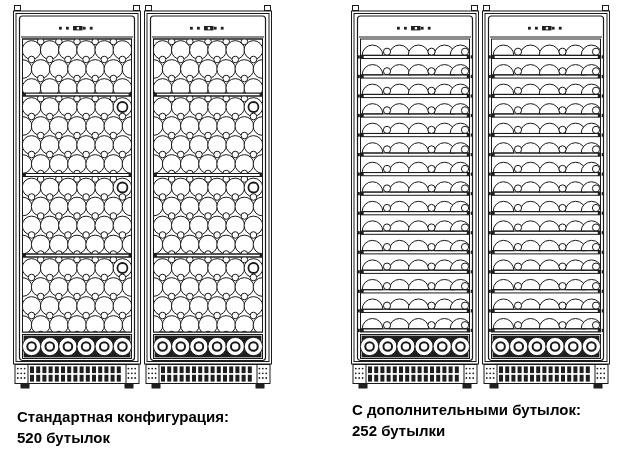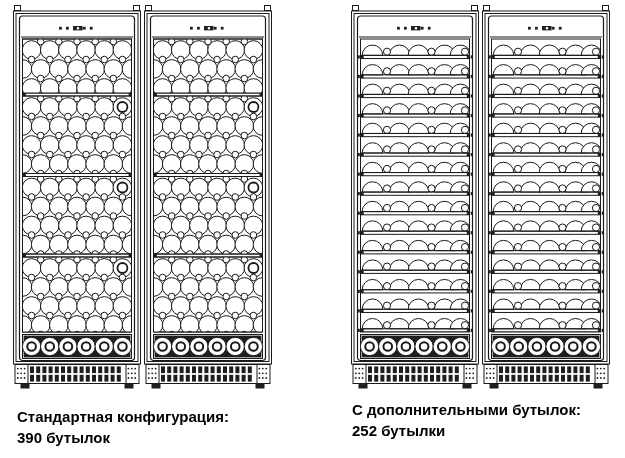--- a/index.html
+++ b/index.html
@@ -633,21 +633,21 @@
             <circle cx="122.2" cy="363.6" r="0.9" fill="#1f1f1f" stroke="none" stroke-width="1"></circle>
             <circle cx="122.2" cy="368.3" r="0.9" fill="#1f1f1f" stroke="none" stroke-width="1"></circle>
             <circle cx="122.2" cy="373" r="0.9" fill="#1f1f1f" stroke="none" stroke-width="1"></circle>
           </g>
           <rect x="7.5" y="378.5" width="9" height="5" fill="#1f1f1f" stroke="none" stroke-width="1"></rect>
           <rect x="111.5" y="378.5" width="9" height="5" fill="#1f1f1f" stroke="none" stroke-width="1"></rect>
         </svg>
       </div>
     <figcaption class="caption">
       <span>Стандартная конфигурация:</span><br>
-      <span>390 бутылок</span>
+      <span>520 бутылок</span>
     </figcaption>
   </figure>
 
   <figure class="config" id="fig-1">
     <div class="pair">
         <svg width="128" height="385" viewBox="0 0 128 385" xmlns="http://www.w3.org/2000/svg">
           <rect x="1.5" y="0.5" width="6" height="5" fill="none" stroke="#1a1a1a" stroke-width="1"></rect>
           <rect x="120.5" y="0.5" width="6" height="5" fill="none" stroke="#1a1a1a" stroke-width="1"></rect>
           <rect x="0.5" y="6" width="127" height="353" fill="none" stroke="#1a1a1a" stroke-width="1"></rect>
           <rect x="3" y="8.5" width="122" height="348" fill="none" stroke="#1a1a1a" stroke-width="1"></rect>

